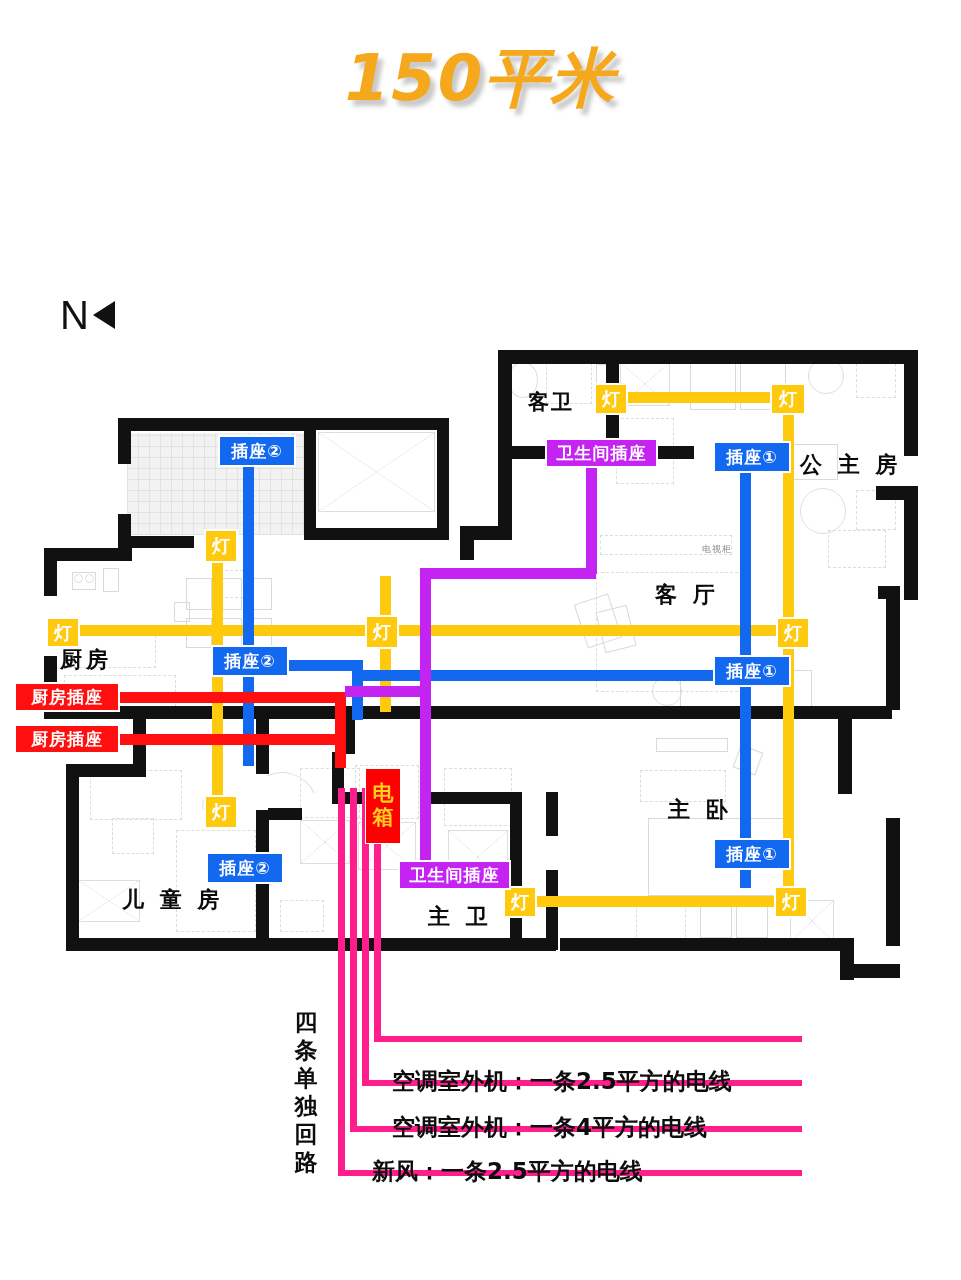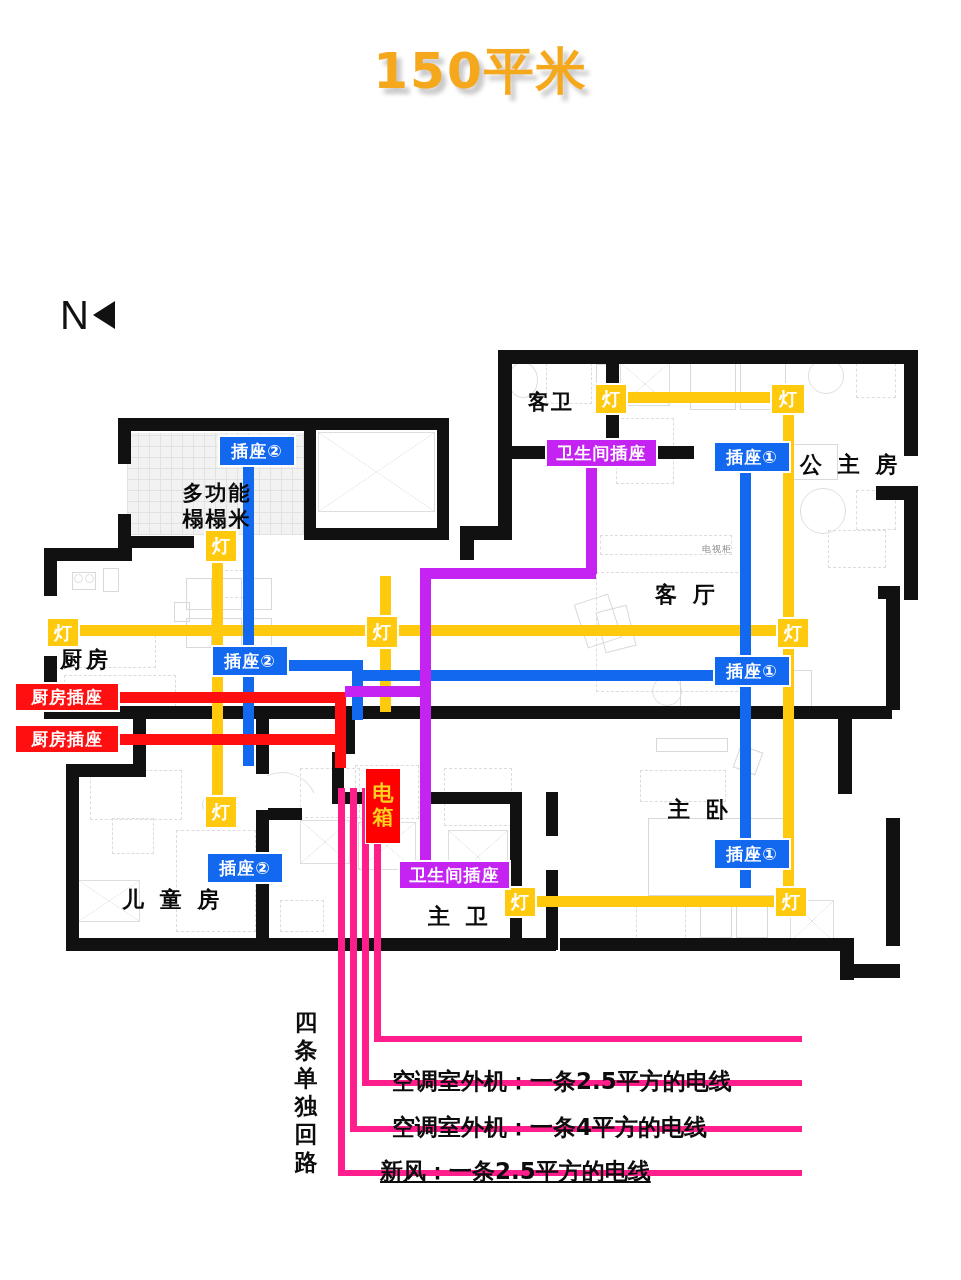--- a/index.html
+++ b/index.html
@@ -11,21 +11,21 @@
   #stage{position:absolute;left:0;top:0;width:961px;height:1280px;}
 
   
   .title-wrap{position:absolute;left:0;top:46px;width:961px;text-align:center;}
   .t-line{
     font-family:"DejaVu Sans","Liberation Sans",sans-serif;
     color:#F5A81C;font-weight:bold;letter-spacing:2px;
     text-shadow:5px 6px 4px rgba(120,120,120,.40);
     line-height:1.02;
   }
-  .t1{font-size:50px;}
+  .t1{font-size:64px;font-style:italic;}
   .t2{font-size:80px;margin-top:6px;}
 
   
   .compass{position:absolute;left:60px;top:295px;display:flex;align-items:center;gap:4px;}
   .compass .n{font-size:40px;color:#111;font-family:"Liberation Sans",sans-serif;line-height:1;}
   .compass .tri{width:0;height:0;border-top:14px solid transparent;border-bottom:14px solid transparent;border-right:22px solid #111;}
 
   
   #plan{position:absolute;left:0;top:340px;width:961px;height:660px;}
   .wall{position:absolute;background:#111111;}
@@ -253,24 +253,20 @@
     <div class="line mg" style="left:420px;top:228px;width:176px;height:11px;"></div>
     <div class="line mg" style="left:420px;top:228px;width:11px;height:128px;"></div>
     <div class="line mg" style="left:345px;top:346px;width:86px;height:11px;"></div>
     <div class="line mg" style="left:420px;top:346px;width:11px;height:182px;"></div>
 
     <div class="line pk" style="left:338px;top:448px;width:7px;height:212px;"></div>
     <div class="line pk" style="left:350px;top:448px;width:7px;height:212px;"></div>
     <div class="line pk" style="left:362px;top:448px;width:7px;height:212px;"></div>
     <div class="line pk" style="left:374px;top:448px;width:7px;height:212px;"></div>
 
-    <div class="rlabel sz2 two" style="left:152px;top:140px;width:130px;">
-      <div>多功能</div>
-      <div>榻榻米</div>
-    </div>
     <div class="rlabel sz1" style="left:60px;top:305px;">厨房</div>
     <div class="rlabel sz1" style="left:122px;top:545px;">儿 童 房</div>
     <div class="rlabel sz2" style="left:528px;top:48px;">客卫</div>
     <div class="rlabel sz1" style="left:800px;top:110px;">公 主 房</div>
     <div class="rlabel sz1" style="left:655px;top:240px;">客 厅</div>
     <div class="rlabel tiny" style="left:702px;top:203px;">电视柜</div>
     <div class="rlabel sz1" style="left:668px;top:455px;">主 卧</div>
     <div class="rlabel sz1" style="left:428px;top:562px;">主 卫</div>
 
     <div class="badge b-yl" style="left:204px;top:189px;width:34px;height:34px;">灯</div>
@@ -317,15 +313,15 @@
     <div class="line pk" style="position:absolute;left:374px;top:46px;width:428px;height:6px;"></div>
     <div class="line pk" style="position:absolute;left:362px;top:90px;width:440px;height:6px;"></div>
     <div class="line pk" style="position:absolute;left:350px;top:136px;width:452px;height:6px;"></div>
     <div class="line pk" style="position:absolute;left:338px;top:180px;width:464px;height:6px;"></div>
   </div>
 
   <div class="vtext">四<br>条<br>单<br>独<br>回<br>路</div>
 
   <div class="ltext" style="left:392px;top:1066px;">空调室外机：一条2.5平方的电线</div>
   <div class="ltext" style="left:392px;top:1112px;">空调室外机：一条4平方的电线</div>
-  <div class="ltext" style="left:380px;top:1156px;text-decoration:underline;">新风：一条2.5平方的电线</div>
+  <div class="ltext" style="left:372px;top:1156px;">新风：一条2.5平方的电线</div>
 
 </div>
 
 </body></html>

